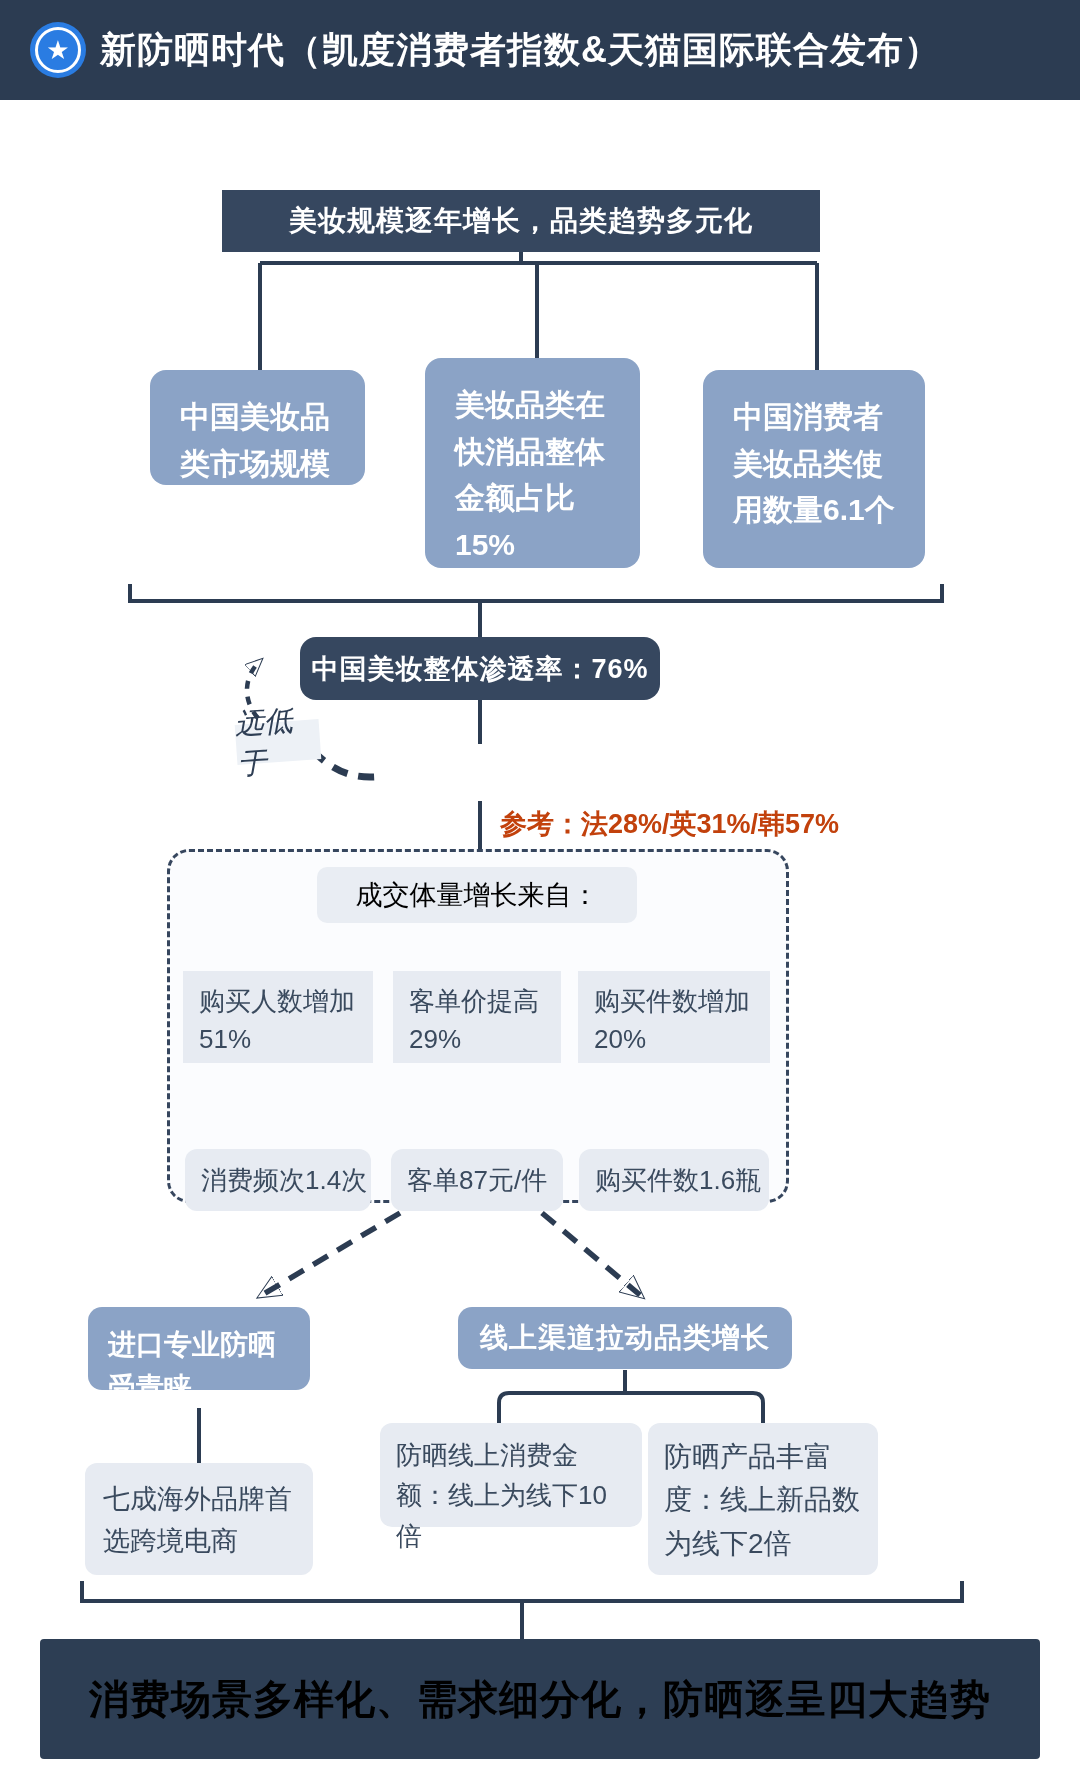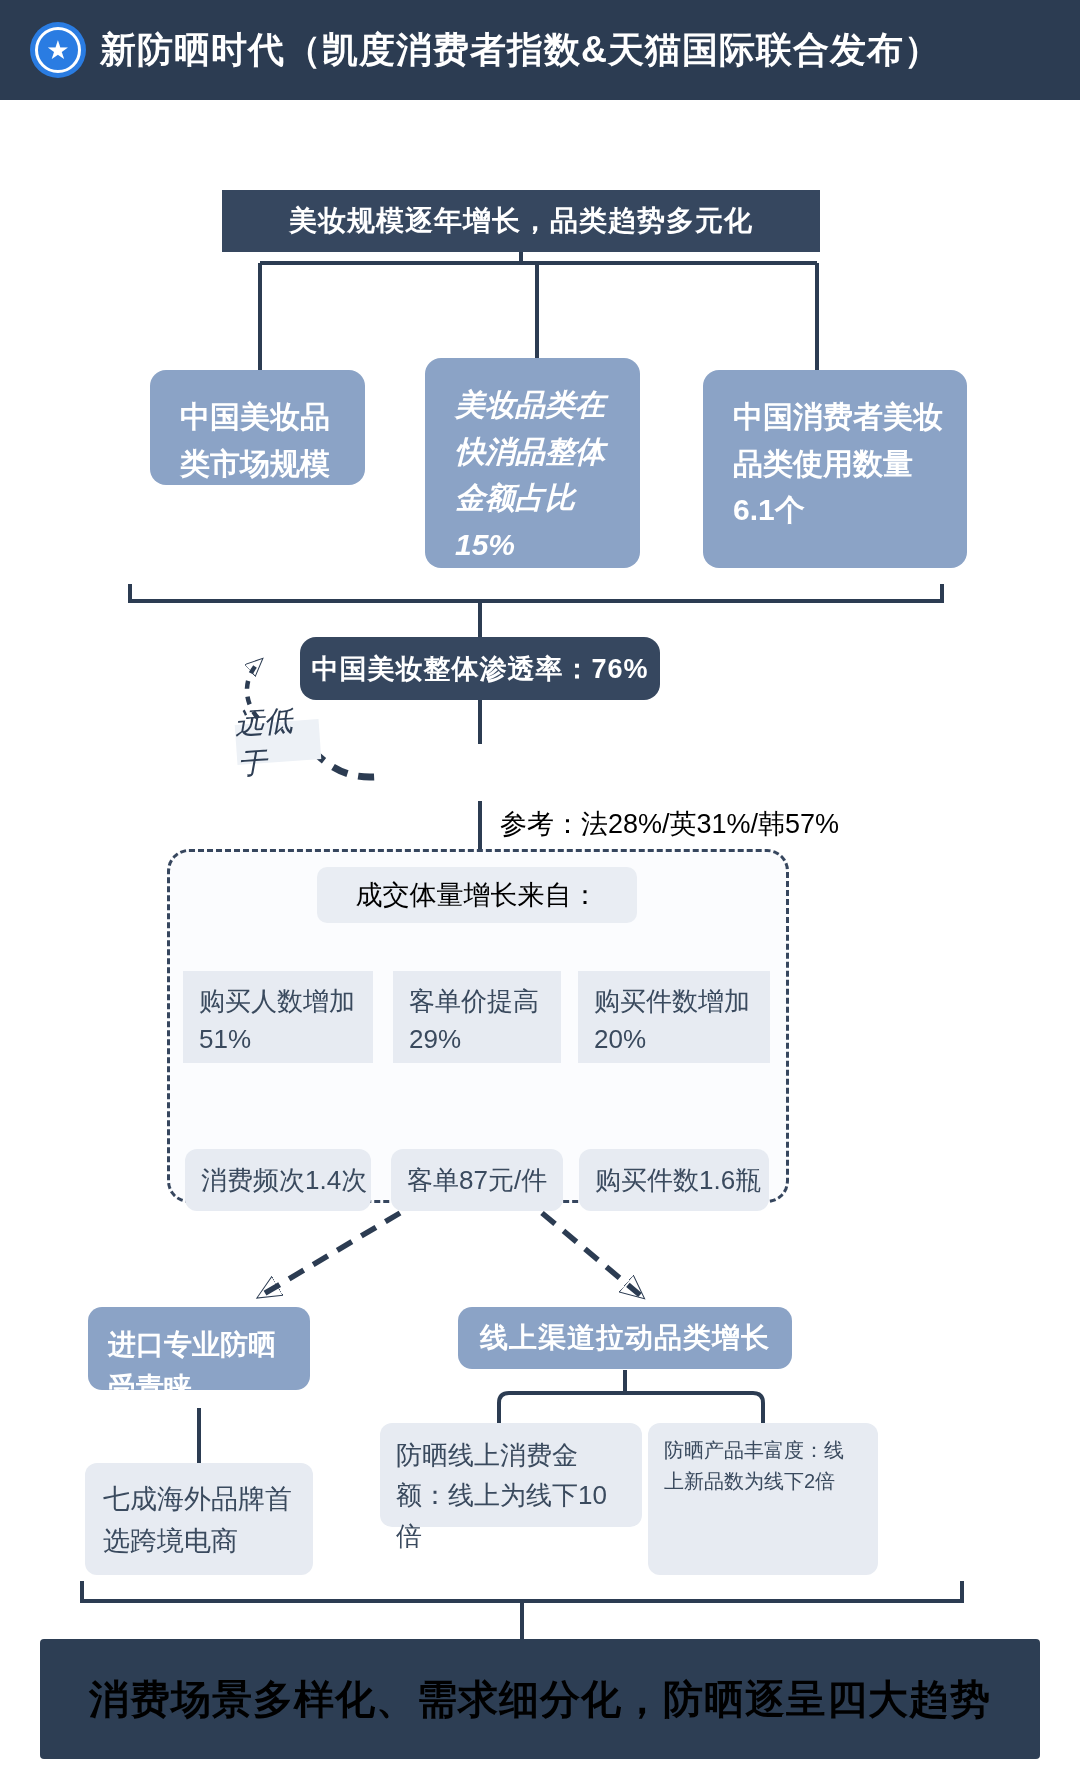--- a/index.html
+++ b/index.html
@@ -20,42 +20,42 @@
         display:flex;align-items:center;justify-content:center;color:#fff;font-size:26px;line-height:1;}
   .topbar h1{color:#fff;font-size:36px;font-weight:bold;margin-left:14px;letter-spacing:1px;white-space:nowrap;}
   .box{position:absolute;}
   .navy{background:var(--navy-box);color:#fff;}
   .blue{background:var(--blue);color:#fff;}
   .gray{background:var(--gray);color:var(--ink);}
   .center{display:flex;align-items:center;justify-content:center;text-align:center;}
   .title1{left:222px;top:190px;width:598px;height:62px;font-size:28px;font-weight:bold;letter-spacing:1px;}
   .stat{border-radius:16px;font-size:30px;font-weight:bold;line-height:1.55;padding:24px 16px 0 30px;}
   .stat1{left:150px;top:370px;width:215px;height:115px;}
-  .stat2{left:425px;top:358px;width:215px;height:210px;font-style:italic;}
-  .stat3{left:703px;top:370px;width:264px;height:198px;}
+  .stat2{left:425px;top:358px;width:215px;height:210px;}
+  .stat3{left:703px;top:370px;width:222px;height:198px;}
   .pill76{left:300px;top:637px;width:360px;height:63px;border-radius:16px;font-size:27px;font-weight:600;letter-spacing:1px;}
   .annot{position:absolute;left:236px;top:722px;width:84px;height:40px;background:#edf1f6;color:#2e3e54;
          font-style:italic;font-size:29px;display:flex;align-items:center;justify-content:center;
          transform:rotate(-4deg);font-family:"Liberation Serif","DejaVu Serif",serif;}
   .pill16{left:363px;top:744px;width:234px;height:57px;border-radius:12px;font-size:26px;font-weight:600;}
-  .ref{position:absolute;left:500px;top:806px;font-size:27px;color:#000000;white-space:nowrap;}
+  .ref{position:absolute;left:500px;top:806px;font-size:27px;color:#c2410c;white-space:nowrap;font-weight:bold;}
   .dashed{position:absolute;left:167px;top:849px;width:622px;height:354px;border:3px dashed #36465e;
           border-radius:22px;background:#fbfcfe;}
   .glabel{left:317px;top:867px;width:320px;height:56px;background:var(--gray2);border-radius:10px;font-size:27px;}
   .ub{border-radius:0;font-size:26px;line-height:1.45;padding:12px 16px;top:971px;height:92px;}
   .ub span{display:block;}
   .ub1{left:183px;width:190px;} .ub2{left:393px;width:168px;} .ub3{left:578px;width:192px;}
   .lb{border-radius:12px;font-size:26px;top:1121px;height:62px;display:flex;align-items:center;padding:0 16px;white-space:nowrap;margin-top:28px;}
   .lb1{left:185px;width:186px;} .lb2{left:391px;width:172px;} .lb3{left:579px;width:190px;}
   .bhL{left:88px;top:1307px;width:222px;height:83px;border-radius:14px;font-size:28px;font-weight:bold;
        line-height:1.55;padding:16px 20px;}
   .bhR{left:458px;top:1307px;width:334px;height:62px;border-radius:14px;font-size:28px;font-weight:bold;letter-spacing:1px;}
   .gL{left:85px;top:1463px;width:228px;height:112px;border-radius:12px;font-size:27px;line-height:1.55;padding:16px 18px;}
   .gR1{left:368px;top:1423px;width:262px;height:104px;border-radius:12px;font-size:26px;line-height:1.55;padding:12px 16px;margin-left:12px;}
-  .gR2{left:648px;top:1423px;width:230px;height:152px;border-radius:12px;font-size:20px;line-height:1.55;padding:12px 16px;}
+  .gR2{left:648px;top:1423px;width:230px;height:152px;border-radius:12px;font-size:28px;line-height:1.55;padding:12px 16px;}
   .footer{left:40px;top:1639px;width:1000px;height:120px;border-radius:4px;background:#2d3e54;
           font-size:40px;font-weight:bold;letter-spacing:1px;}
 </style>
 </head>
 <body>
 
 <div class="canvas">
 
   <svg class="lines" width="1080" height="1771" viewBox="0 0 1080 1771">
     <defs>

